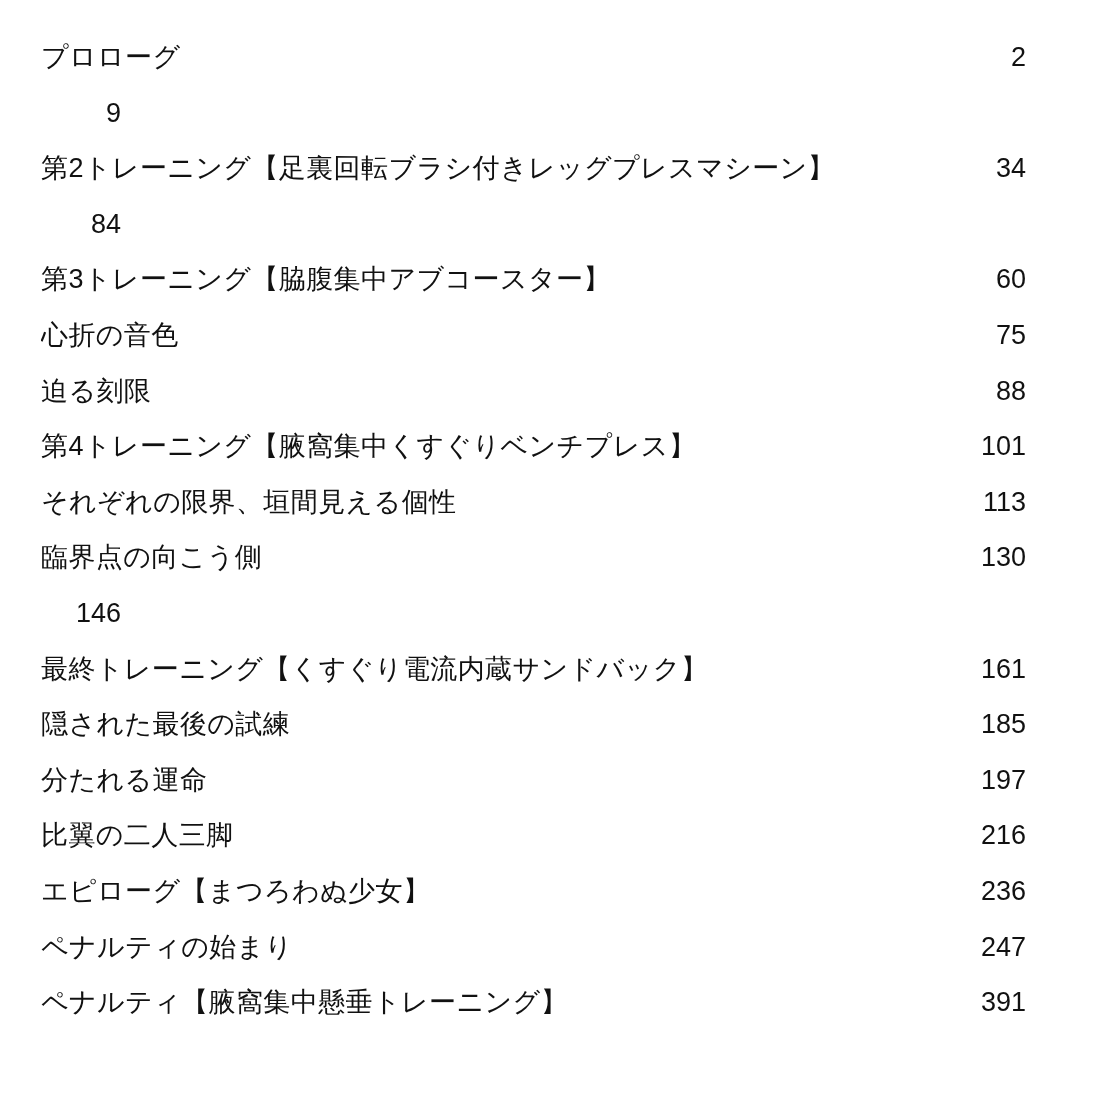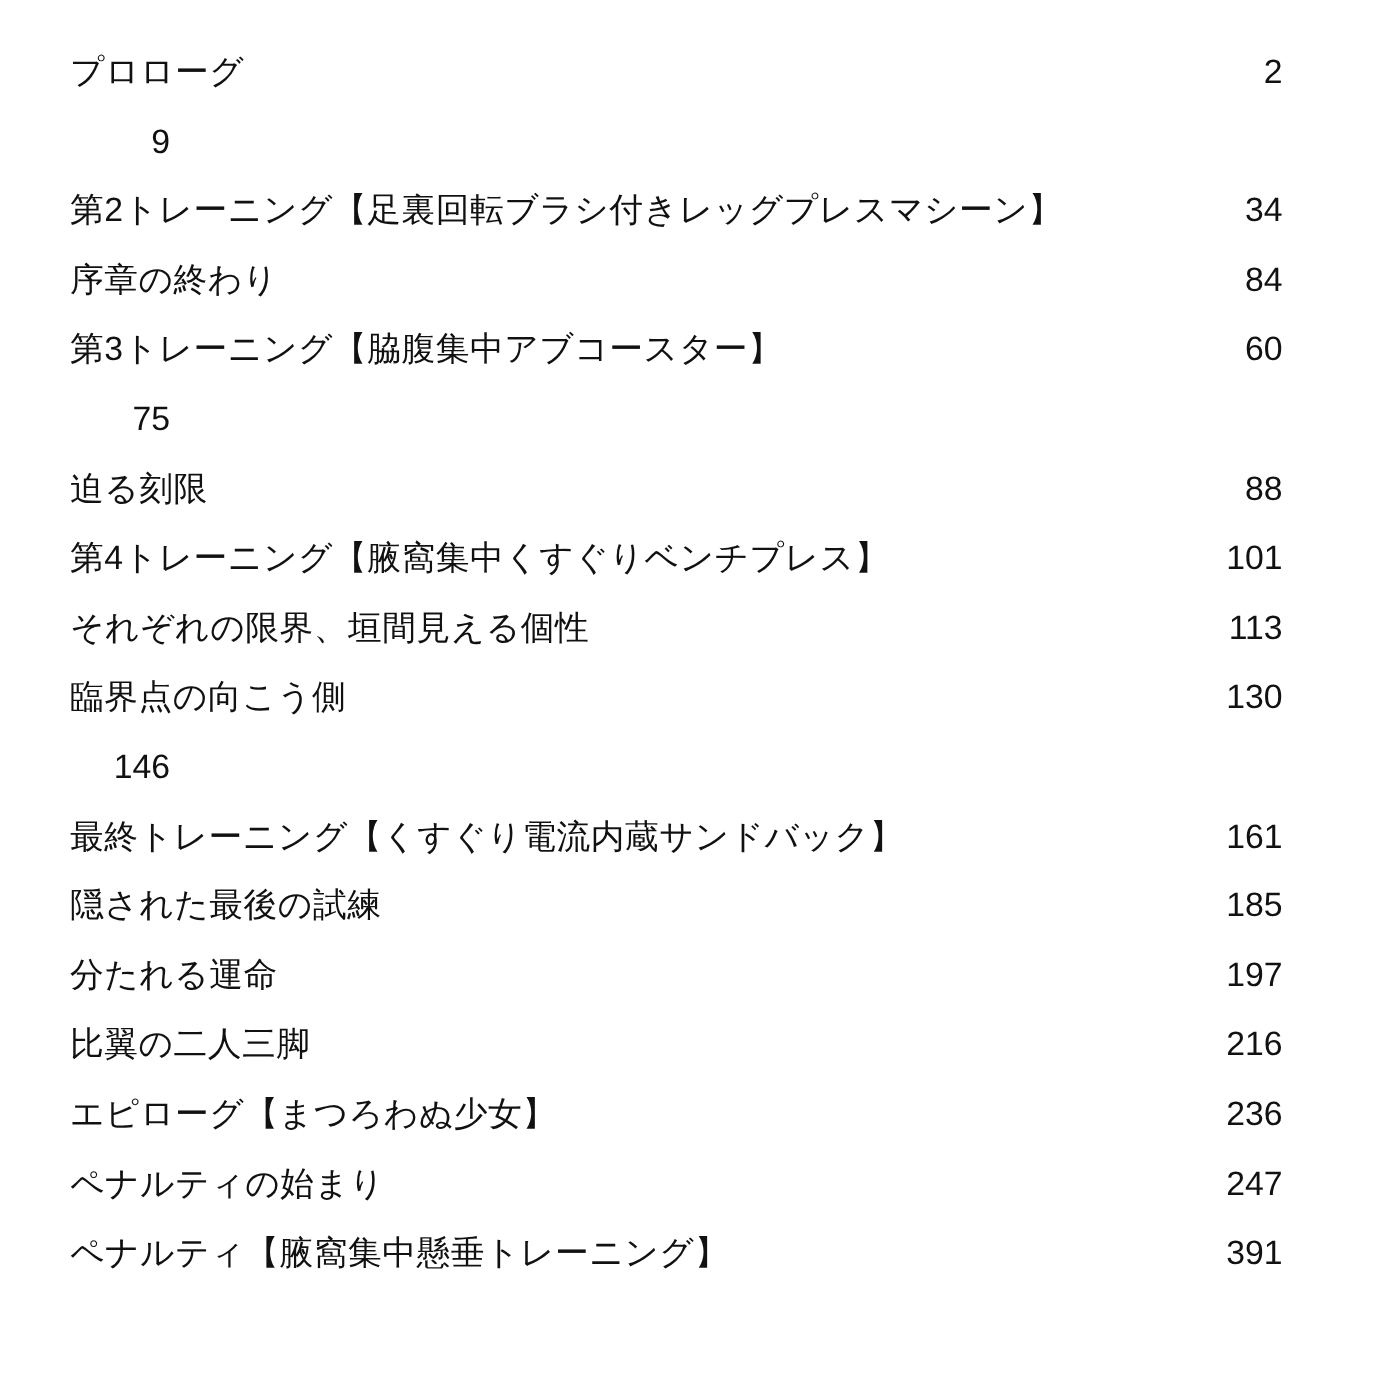--- a/index.html
+++ b/index.html
@@ -11,21 +11,21 @@
     width: 1114px;
     height: 1118px;
     font-family: "Liberation Sans", "DejaVu Sans", sans-serif;
     color: #111111;
     overflow: hidden;
   }
   .toc {
     box-sizing: border-box;
     width: 100%;
     height: 100%;
-    padding: 30px 88px 0 56px;
+    padding: 30px 88px 0 41px;
     display: flex;
     flex-direction: column;
   }
   .toc-row {
     display: flex;
     align-items: baseline;
     justify-content: space-between;
     height: 55.6px;
     line-height: 55.6px;
     white-space: nowrap;
@@ -59,30 +59,30 @@
   <div class="toc-row">
     <span class="toc-page">9</span>
   </div>
 
   <div class="toc-row">
     <span class="toc-title">第2トレーニング【足裏回転ブラシ付きレッグプレスマシーン】</span>
     <span class="toc-page">34</span>
   </div>
 
   <div class="toc-row">
-    <span class="toc-title">序章の終わり</span>
     <span class="toc-page">84</span>
   </div>
 
   <div class="toc-row">
     <span class="toc-title">第3トレーニング【脇腹集中アブコースター】</span>
     <span class="toc-page">60</span>
   </div>
 
   <div class="toc-row">
+    <span class="toc-title">心折の音色</span>
     <span class="toc-page">75</span>
   </div>
 
   <div class="toc-row">
     <span class="toc-title">迫る刻限</span>
     <span class="toc-page">88</span>
   </div>
 
   <div class="toc-row">
     <span class="toc-title">第4トレーニング【腋窩集中くすぐりベンチプレス】</span>

